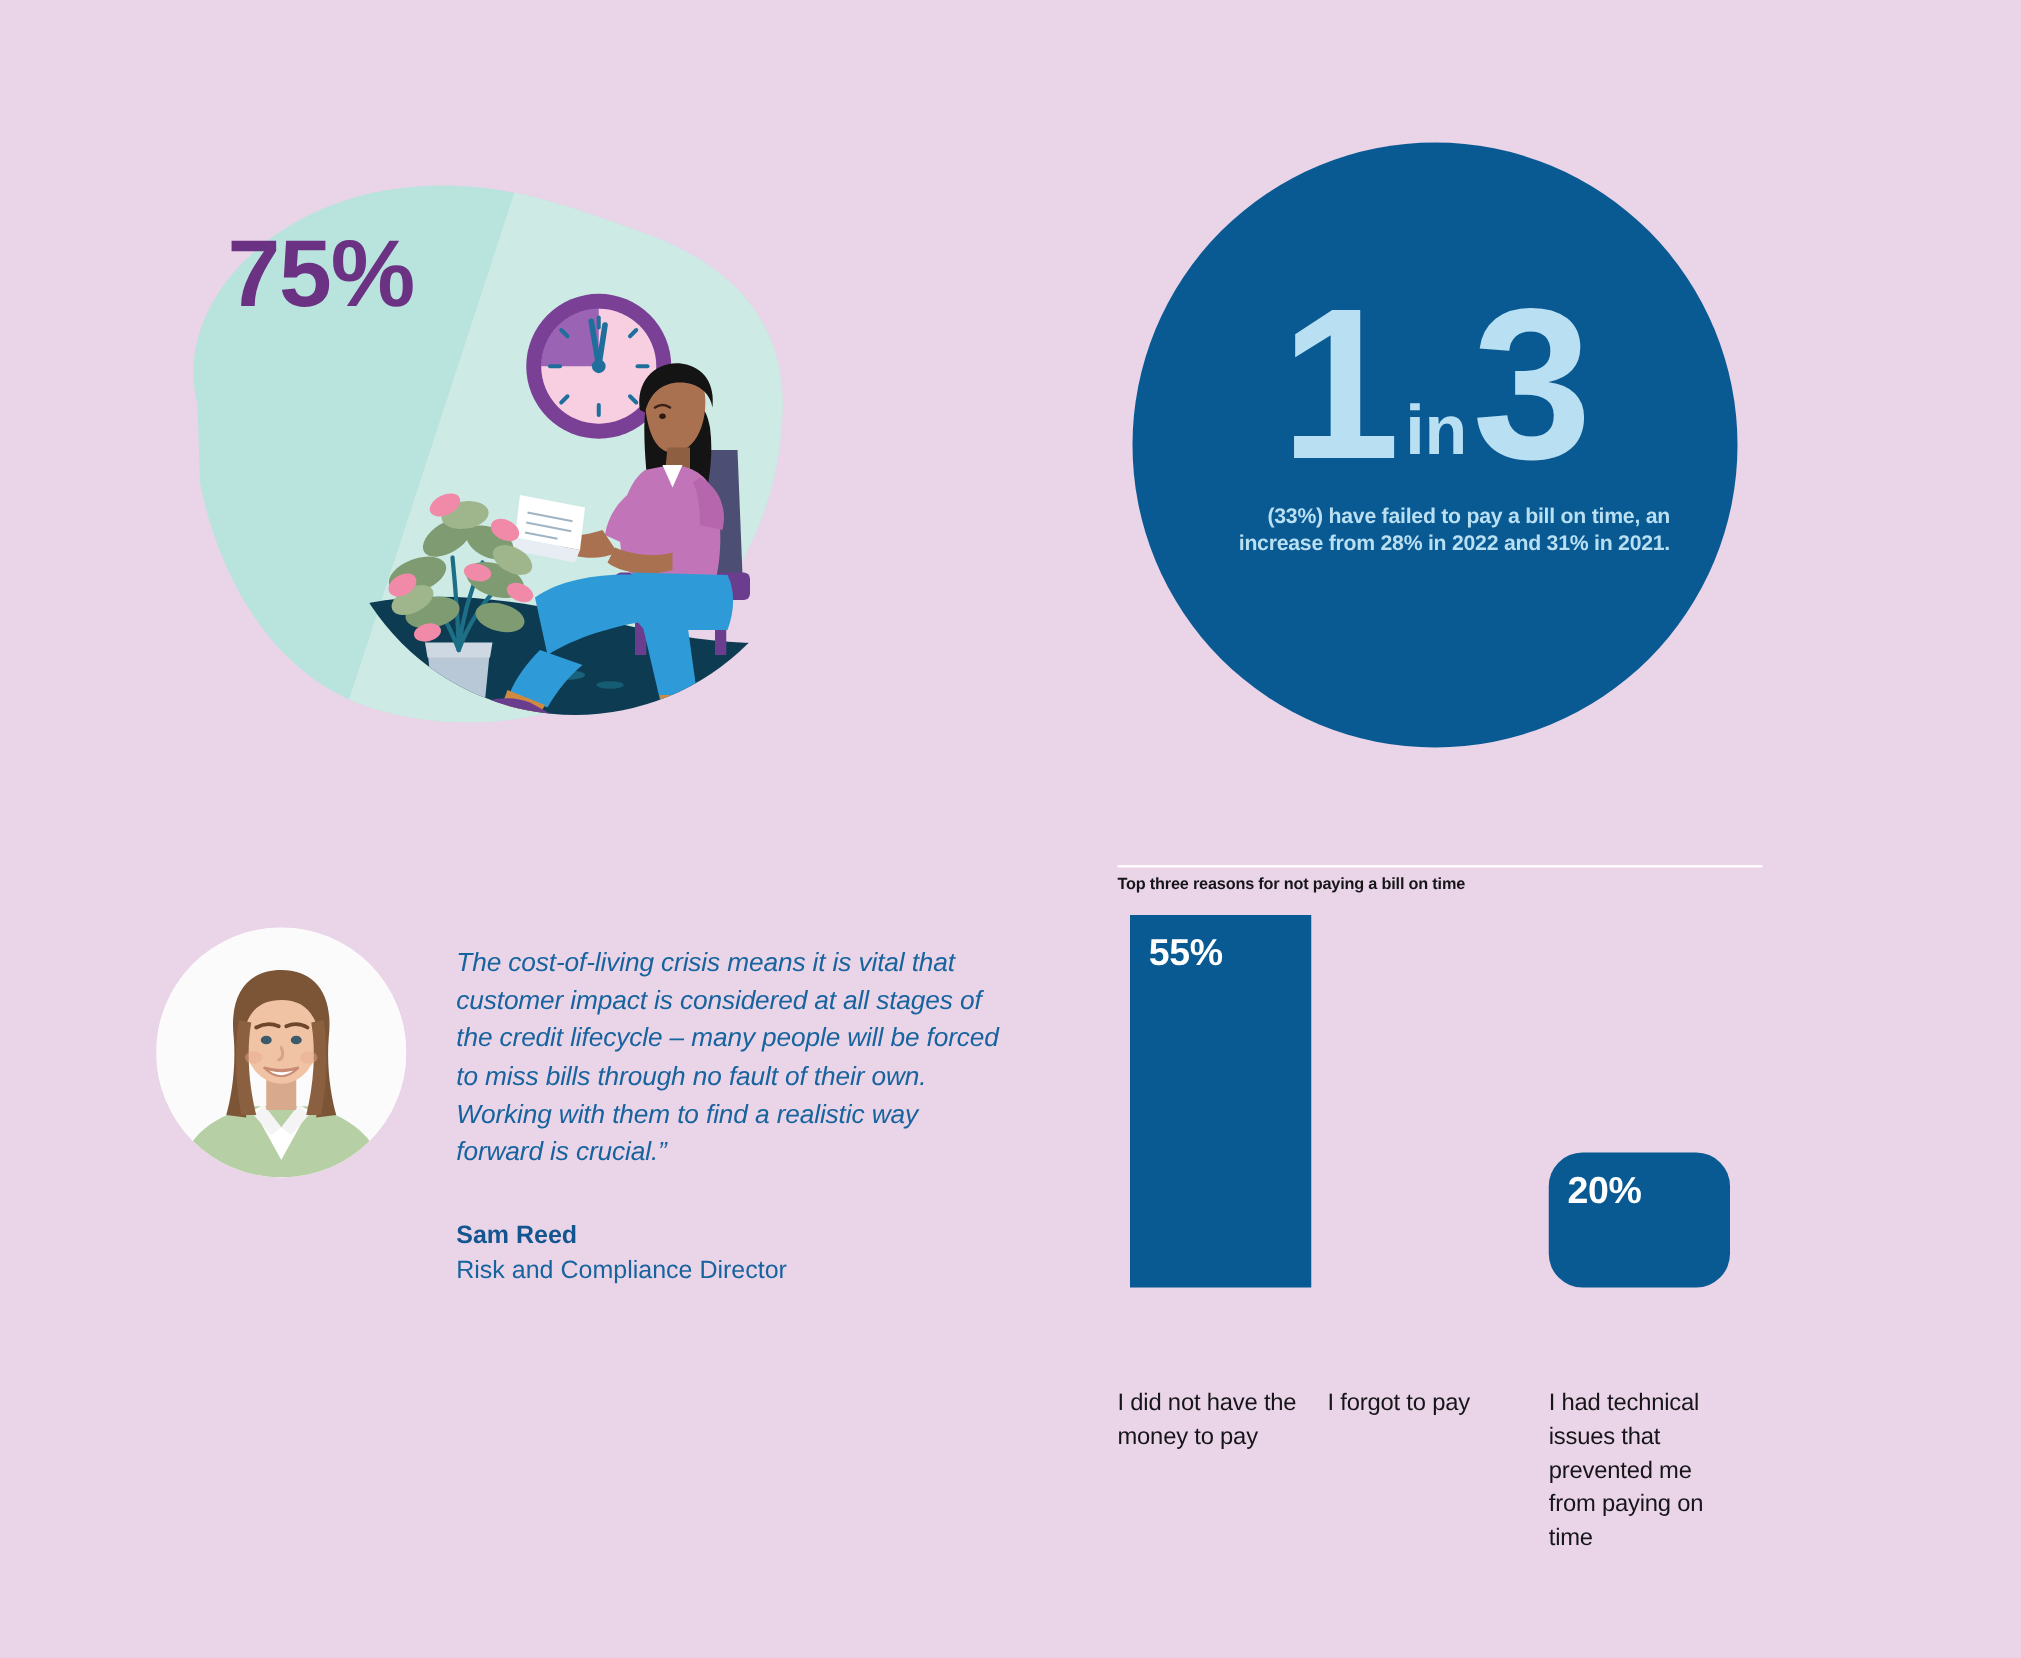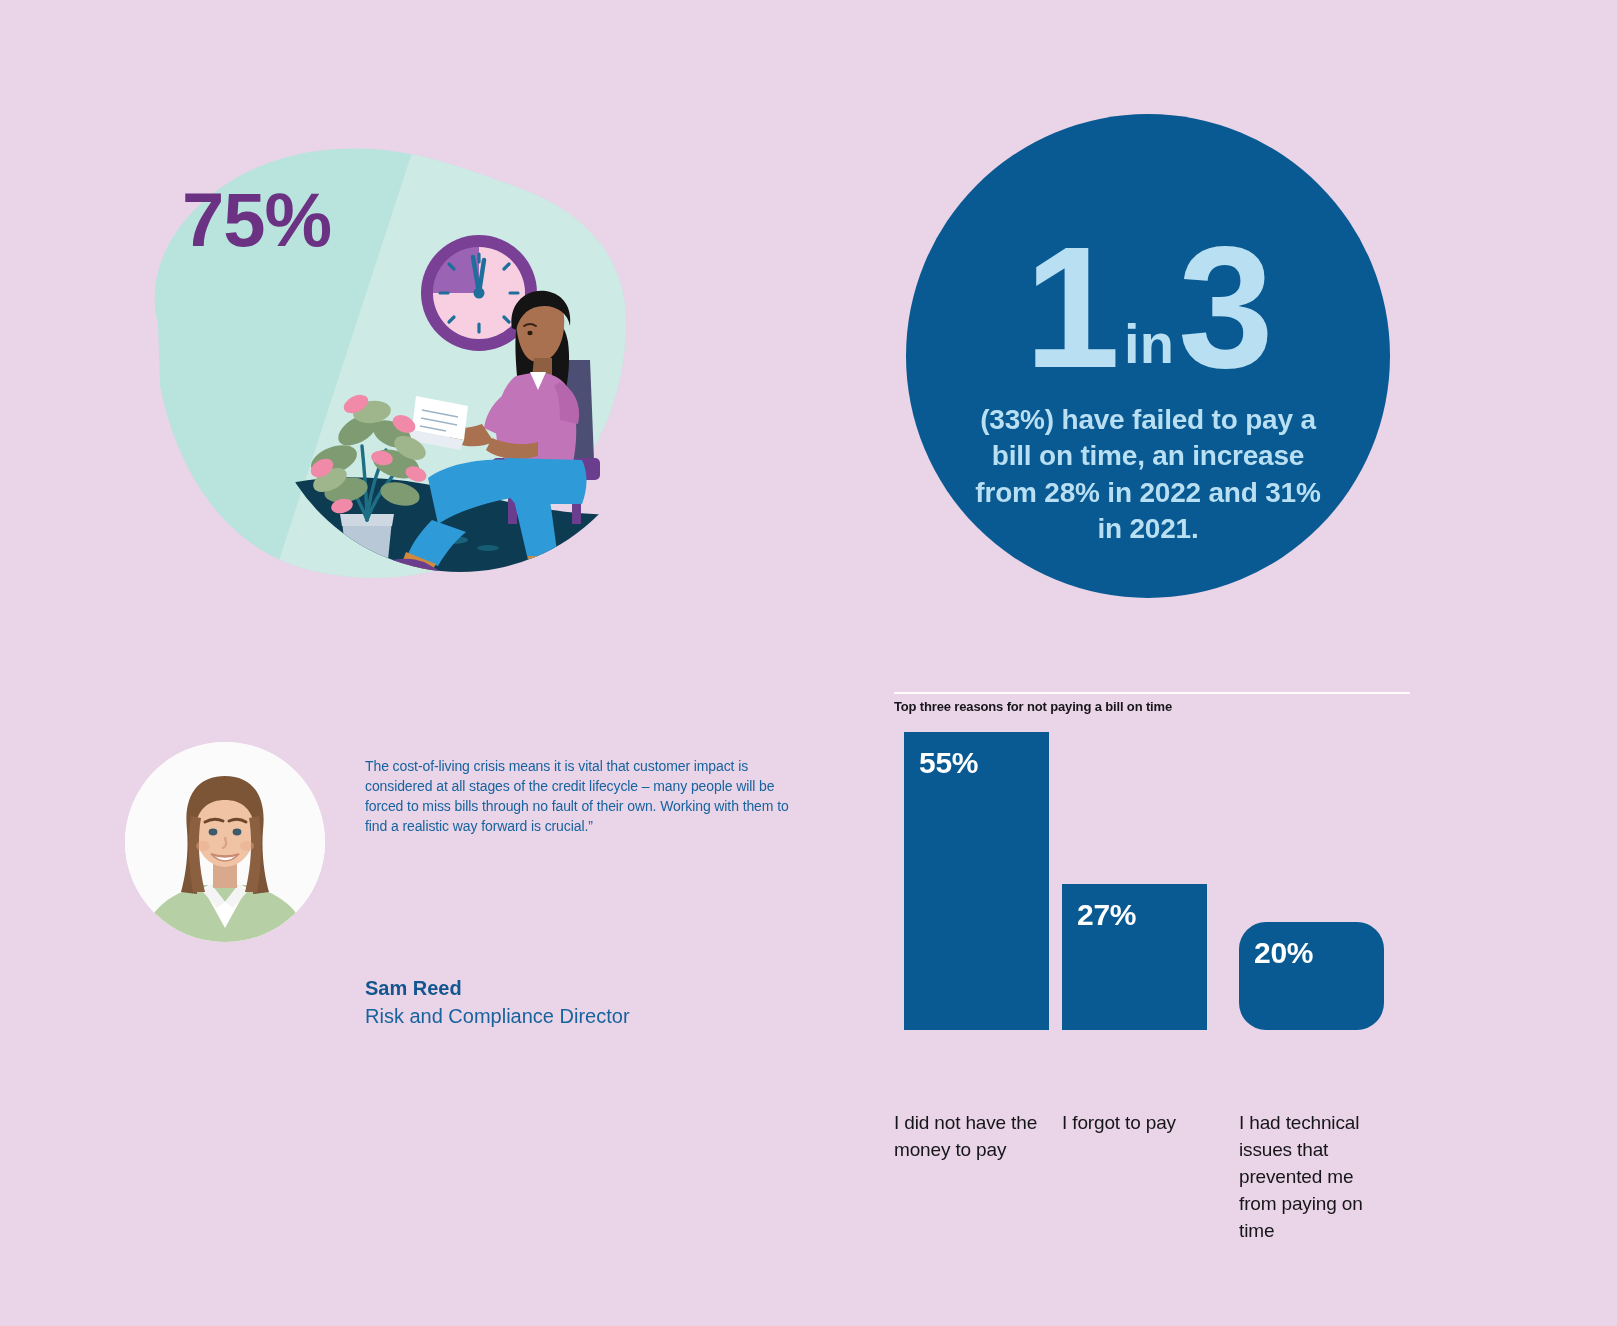--- a/index.html
+++ b/index.html
@@ -90,24 +90,25 @@
     font-size: 172px;
     font-weight: bold;
     line-height: 0.86;
     letter-spacing: -2px;
   }
   #circle-sub {
     position: absolute;
     left: 54px;
     right: 54px;
     top: 288px;
-    font-size: 28px;
+    font-size: 17px;
     font-weight: bold;
     line-height: 1.30;
     letter-spacing: -0.2px;
+    text-align: right;
   }
 
   
   #panel-quote {
     position: absolute;
     left: 120px;
     top: 740px;
     width: 700px;
     height: 300px;
   }
@@ -121,24 +122,25 @@
     overflow: hidden;
     background: #fbfbfb;
   }
   #quote-avatar svg { display: block; width: 200px; height: 200px; }
 
   #quote-text {
     position: absolute;
     left: 245px;
     top: 16px;
     width: 440px;
-    font-size: 14px;
+    font-size: 21px;
     color: #17639e;
     line-height: 1.44;
     letter-spacing: -0.1px;
+    font-style: italic;
   }
   #quote-name {
     position: absolute;
     left: 245px;
     top: 237px;
     font-size: 20px;
     font-weight: bold;
     color: #13568f;
   }
   #quote-role {
@@ -450,25 +452,20 @@
     <div id="chart-rule"></div>
 
     <div id="chart-plot">
 
       <div class="bar-col c0">
         <div class="bar-rect" id="bar0" style="height: 298px; background: rgb(9, 90, 146); margin-left: 10px;">
           <span class="bar-value" style="color: rgb(255, 255, 255);">55%</span>
         </div>
       </div>
 
-      <div class="bar-col c1">
-        <div class="bar-rect" id="bar1" style="height: 146.291px; background: rgb(9, 90, 146);">
-          <span class="bar-value" style="color: rgb(255, 255, 255);">27%</span>
-        </div>
-      </div>
 
       <div class="bar-col c2">
         <div class="bar-rect" id="bar2" style="height: 108.364px; background: rgb(9, 90, 146); border-radius: 27px;">
           <span class="bar-value" style="color: rgb(255, 255, 255);">20%</span>
         </div>
       </div>
 
       <div class="bar-label c0">I did not have the money to pay</div>
       <div class="bar-label c1">I forgot to pay</div>
       <div class="bar-label c2">I had technical issues that prevented me from paying on time</div>

